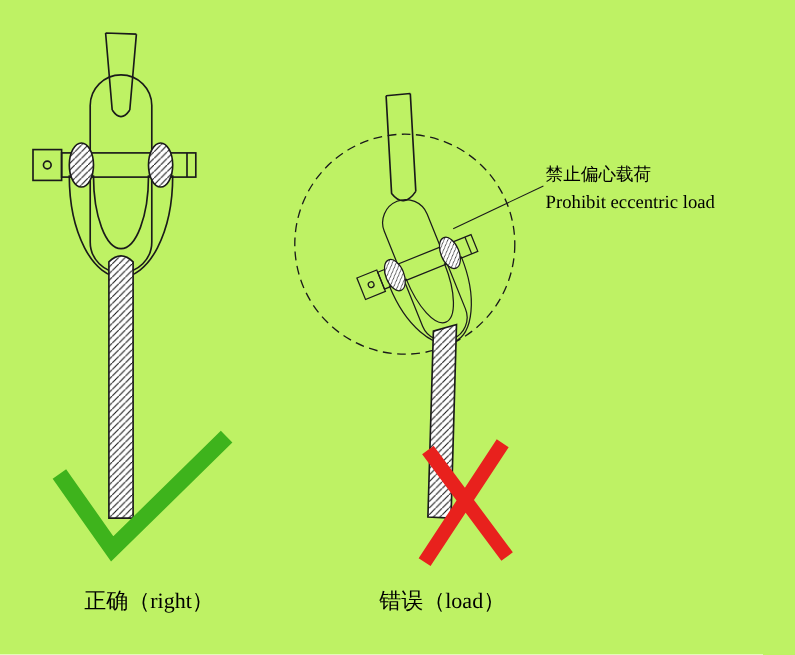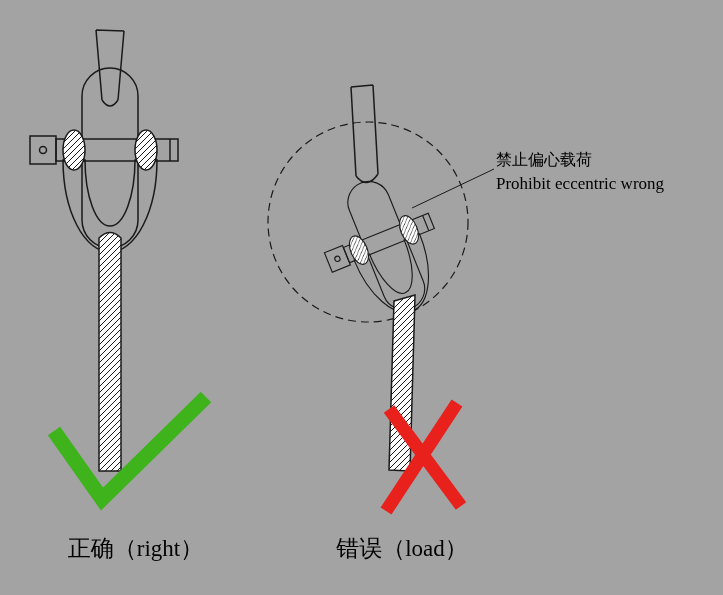--- a/index.html
+++ b/index.html
@@ -1,22 +1,22 @@
 <!DOCTYPE html>
 <html><head>
 <meta charset="utf-8">
 <style>
   html,body{margin:0;padding:0;background:#fff;}
   .canvas{
-    position:relative;width:723px;height:595px;background:#a3a3a3;
+    position:relative;width:723px;height:595px;background:#bef264;
     font-family:"Liberation Serif","DejaVu Serif",serif;overflow:hidden;
   }
   .canvas svg{position:absolute;left:0;top:0;}
   .caption{
-    position:absolute;font-size:23px;color:#000;text-align:center;
+    position:absolute;font-size:20px;color:#000;text-align:center;
     white-space:nowrap;
   }
   .annotation{position:absolute;color:#000;line-height:24px;}
   .annotation .zh{font-size:16px;}
   .annotation .en{font-size:17px;}
 </style>
 </head>
 <body>
 
 <div class="canvas">
@@ -52,19 +52,19 @@
       <path d="M 351,87 L 356,176 M 373,85 L 378,174 M 351,87 L 373,85 M 356,176 Q 367,190 378,174"></path>
       <use href="#shackle-body" transform="translate(384,240) rotate(-22) scale(0.75)"></use>
       <path d="M 394,301 L 415,295 L 410,471 L 389,470 Z" fill="url(#hatch)"></path>
       <line x1="494" y1="169" x2="412" y2="208" stroke-width="1"></line>
       <path d="M 389,409 L 461,506 M 457,403 L 386,511" stroke-width="13" stroke-linecap="butt" stroke="#e8211d"></path>
     </g>
   </svg>
 
   <div class="annotation" style="left:496px;top:148px;">
     <div class="zh">禁止偏心载荷</div>
-    <div class="en">Prohibit eccentric wrong</div>
+    <div class="en">Prohibit eccentric load</div>
   </div>
 
   <div class="caption" style="left:58px;top:533px;width:155px;">正确（right）</div>
   <div class="caption" style="left:318px;top:533px;width:168px;">错误（load）</div>
 
 </div>
 
 </body></html>

